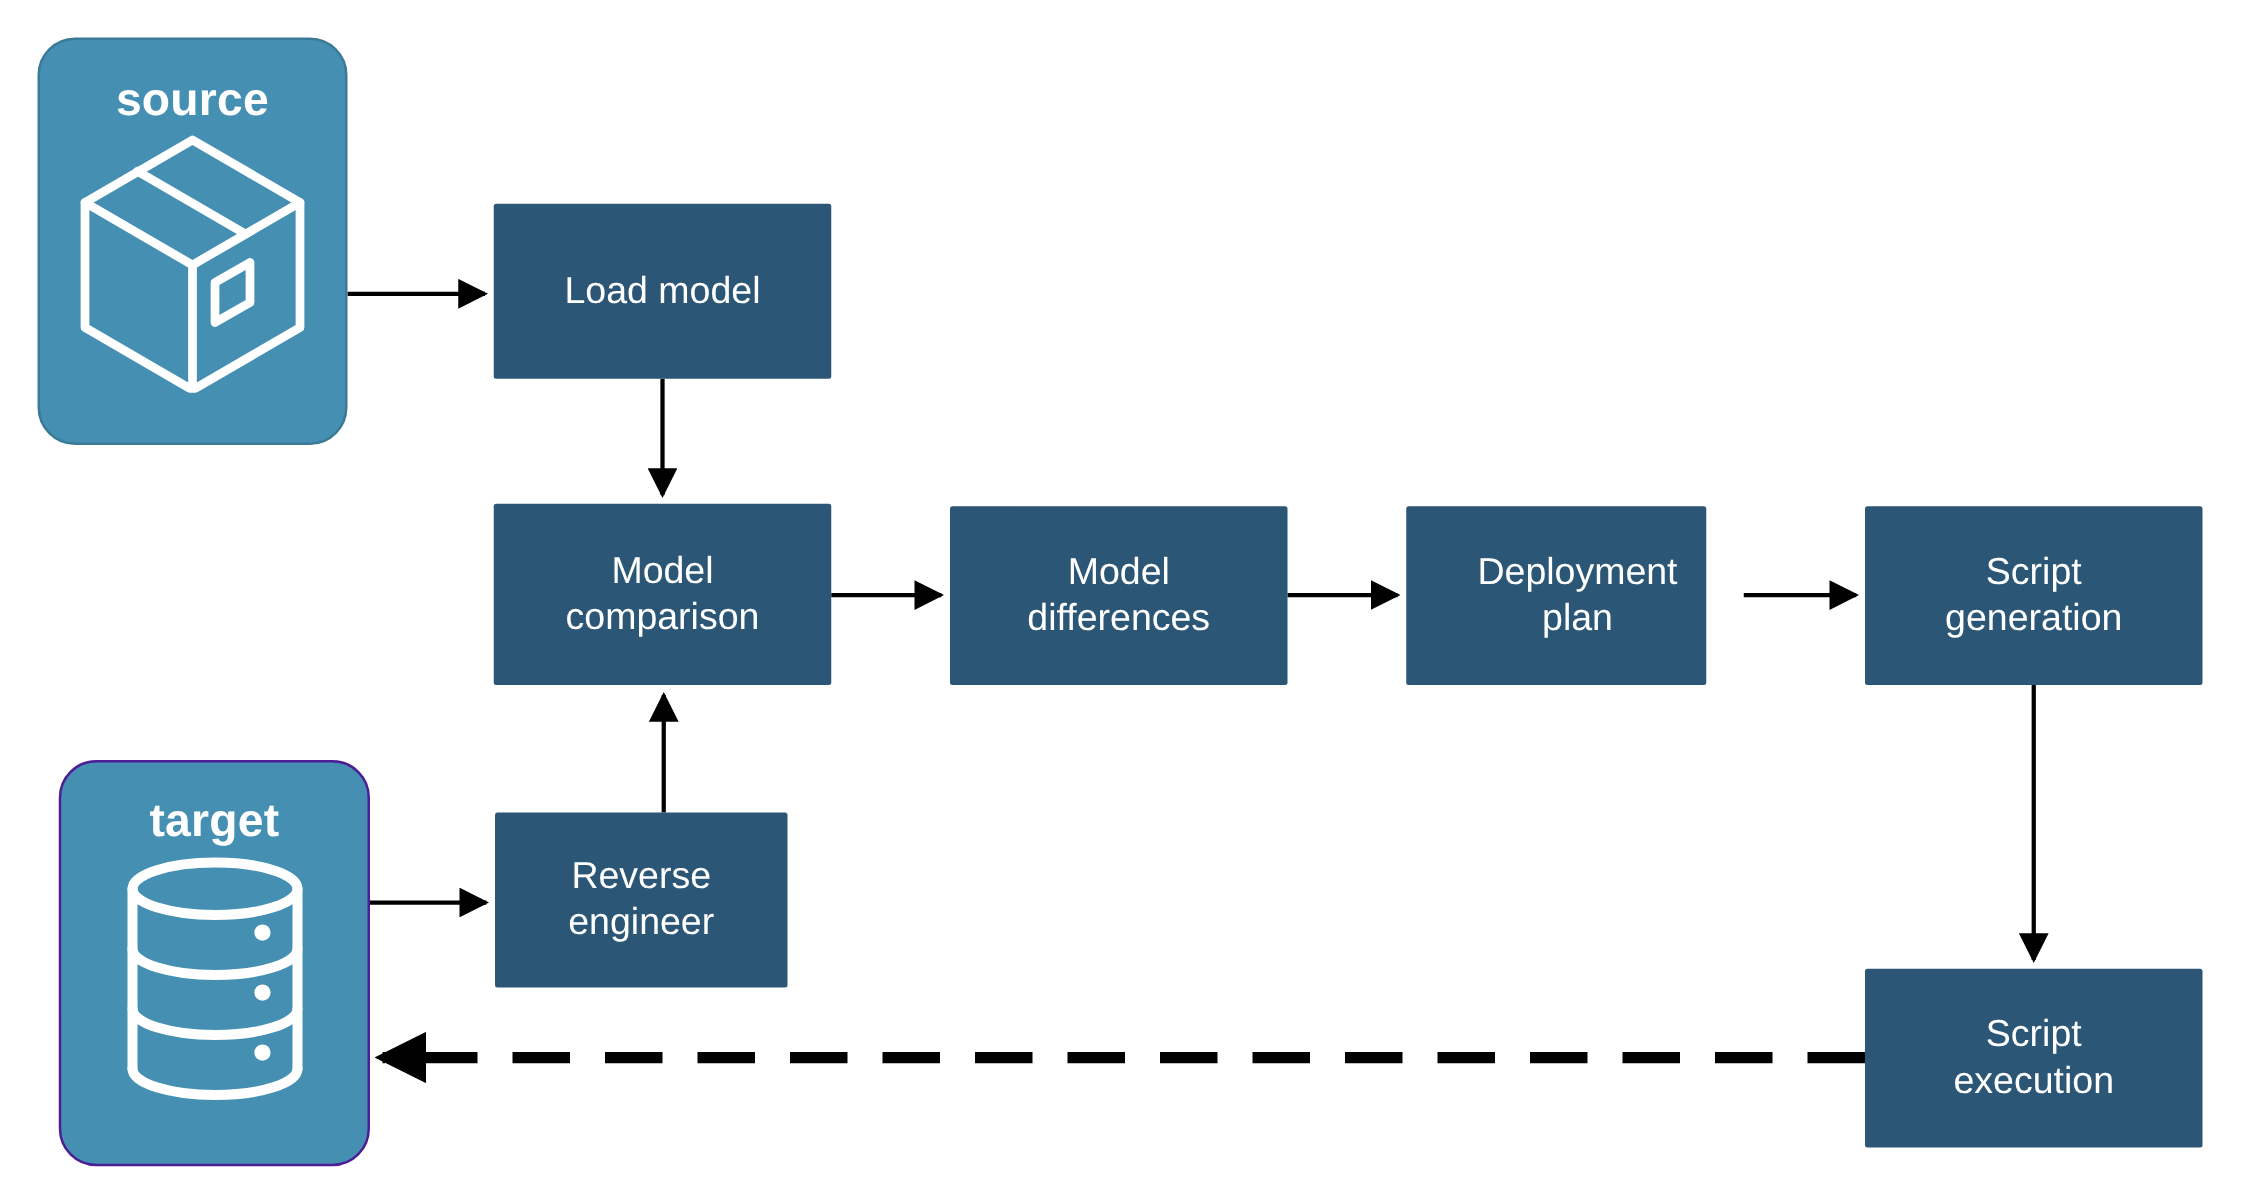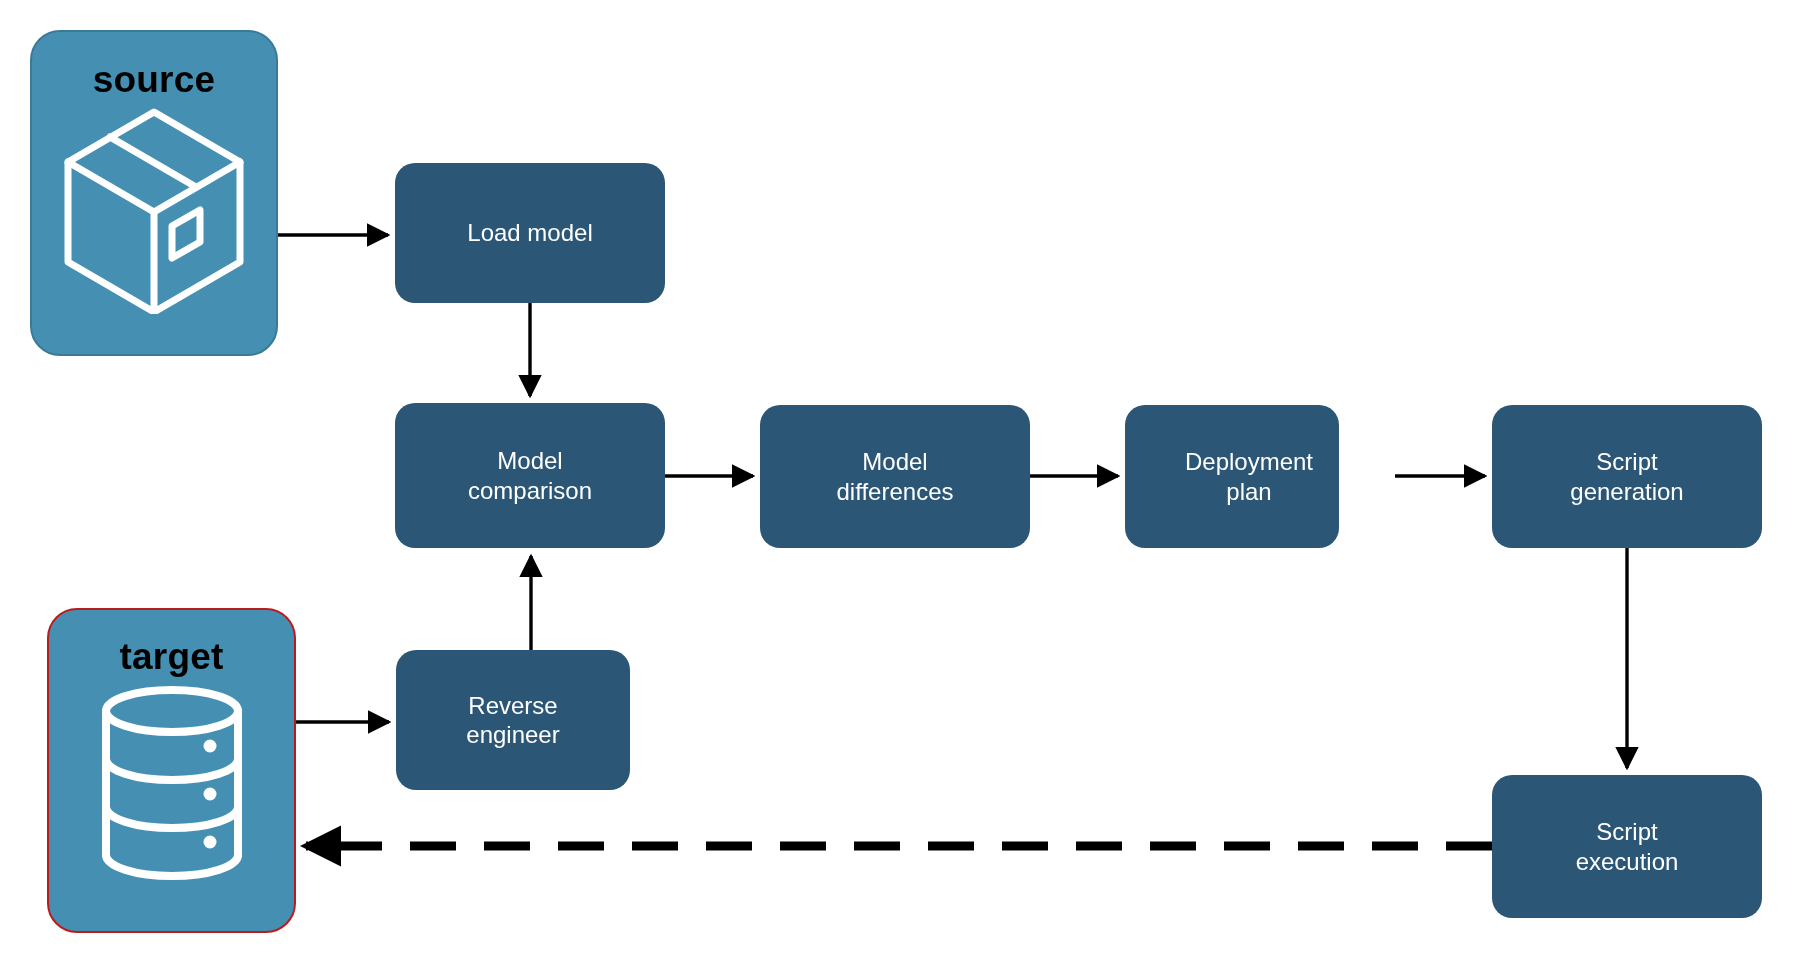--- a/index.html
+++ b/index.html
@@ -21,40 +21,40 @@
   .endpoint {
     position: absolute;
     border-radius: 30px;
     box-sizing: border-box;
     display: flex;
     flex-direction: column;
     align-items: center;
   }
   .endpoint-label {
     font-weight: bold;
-    color: #000000;
+    color: #ffffff;
     letter-spacing: 0.2px;
     text-align: right;
     line-height: 1;
     user-select: none;
   }
   .endpoint-icon {
     display: block;
   }
   
   .pbox {
     position: absolute;
     box-sizing: border-box;
-    border-radius: 20px;
+    border-radius: 2px;
     display: flex;
     align-items: center;
     justify-content: center;
     text-align: center;
     color: #ffffff;
-    font-size: 24px;
+    font-size: 30px;
     line-height: 1.22;
     padding: 4px 10px;
     white-space: pre-line;
     user-select: none;
   }
   
   #wires {
     position: absolute;
     left: 0;
     top: 0;
@@ -110,21 +110,21 @@
         <path d="M 100 108 L 100 208"></path>
 
         <path d="M 56 33 L 142 83"></path>
       </g>
 
       <path d="M 118 122 L 146 106 L 146 138 L 118 154 Z" fill="none" stroke="#ffffff" stroke-width="7" stroke-linejoin="round"></path>
     </svg>
   </div>
 
   <div class="endpoint" style="left:47px; top:608px; width:249px; height:325px;
-              background:#4590b2; border:2px solid #b91c1c;">
+              background:#4590b2; border:2px solid #4c1d95;">
     <div class="endpoint-label" style="font-size:37px; margin-top:28px;">target</div>
     <svg class="endpoint-icon" width="160" height="205" viewBox="0 0 160 205" style="margin-top:8px;" xmlns="http://www.w3.org/2000/svg">
       <g fill="none" stroke="#ffffff" stroke-width="8" stroke-linejoin="round" stroke-linecap="round">
 
         <ellipse cx="80" cy="28" rx="66" ry="21"></ellipse>
 
         <path d="M 14 28 L 14 172"></path>
         <path d="M 146 28 L 146 172"></path>
 
         <path d="M 14 172 a 66 21 0 0 0 132 0"></path>
@@ -140,21 +140,21 @@
   </div>
 
   <div class="pbox" style="left:395px; top:163px; width:270px; height:140px; background:#2b5676;">Load model</div>
 
   <div class="pbox" style="left:395px; top:403px; width:270px; height:145px; background:#2b5676;">Model
 comparison</div>
 
   <div class="pbox" style="left:760px; top:405px; width:270px; height:143px; background:#2b5676;">Model
 differences</div>
 
-  <div class="pbox" style="left:1125px; top:405px; width:214px; height:143px; background:#2b5676;padding-left:44px;">Deployment
+  <div class="pbox" style="left:1125px; top:405px; width:240px; height:143px; background:#2b5676;padding-left:44px;">Deployment
 plan</div>
 
   <div class="pbox" style="left:1492px; top:405px; width:270px; height:143px; background:#2b5676;">Script
 generation</div>
 
   <div class="pbox" style="left:396px; top:650px; width:234px; height:140px; background:#2b5676;">Reverse
 engineer</div>
 
   <div class="pbox" style="left:1492px; top:775px; width:270px; height:143px; background:#2b5676;">Script
 execution</div>

